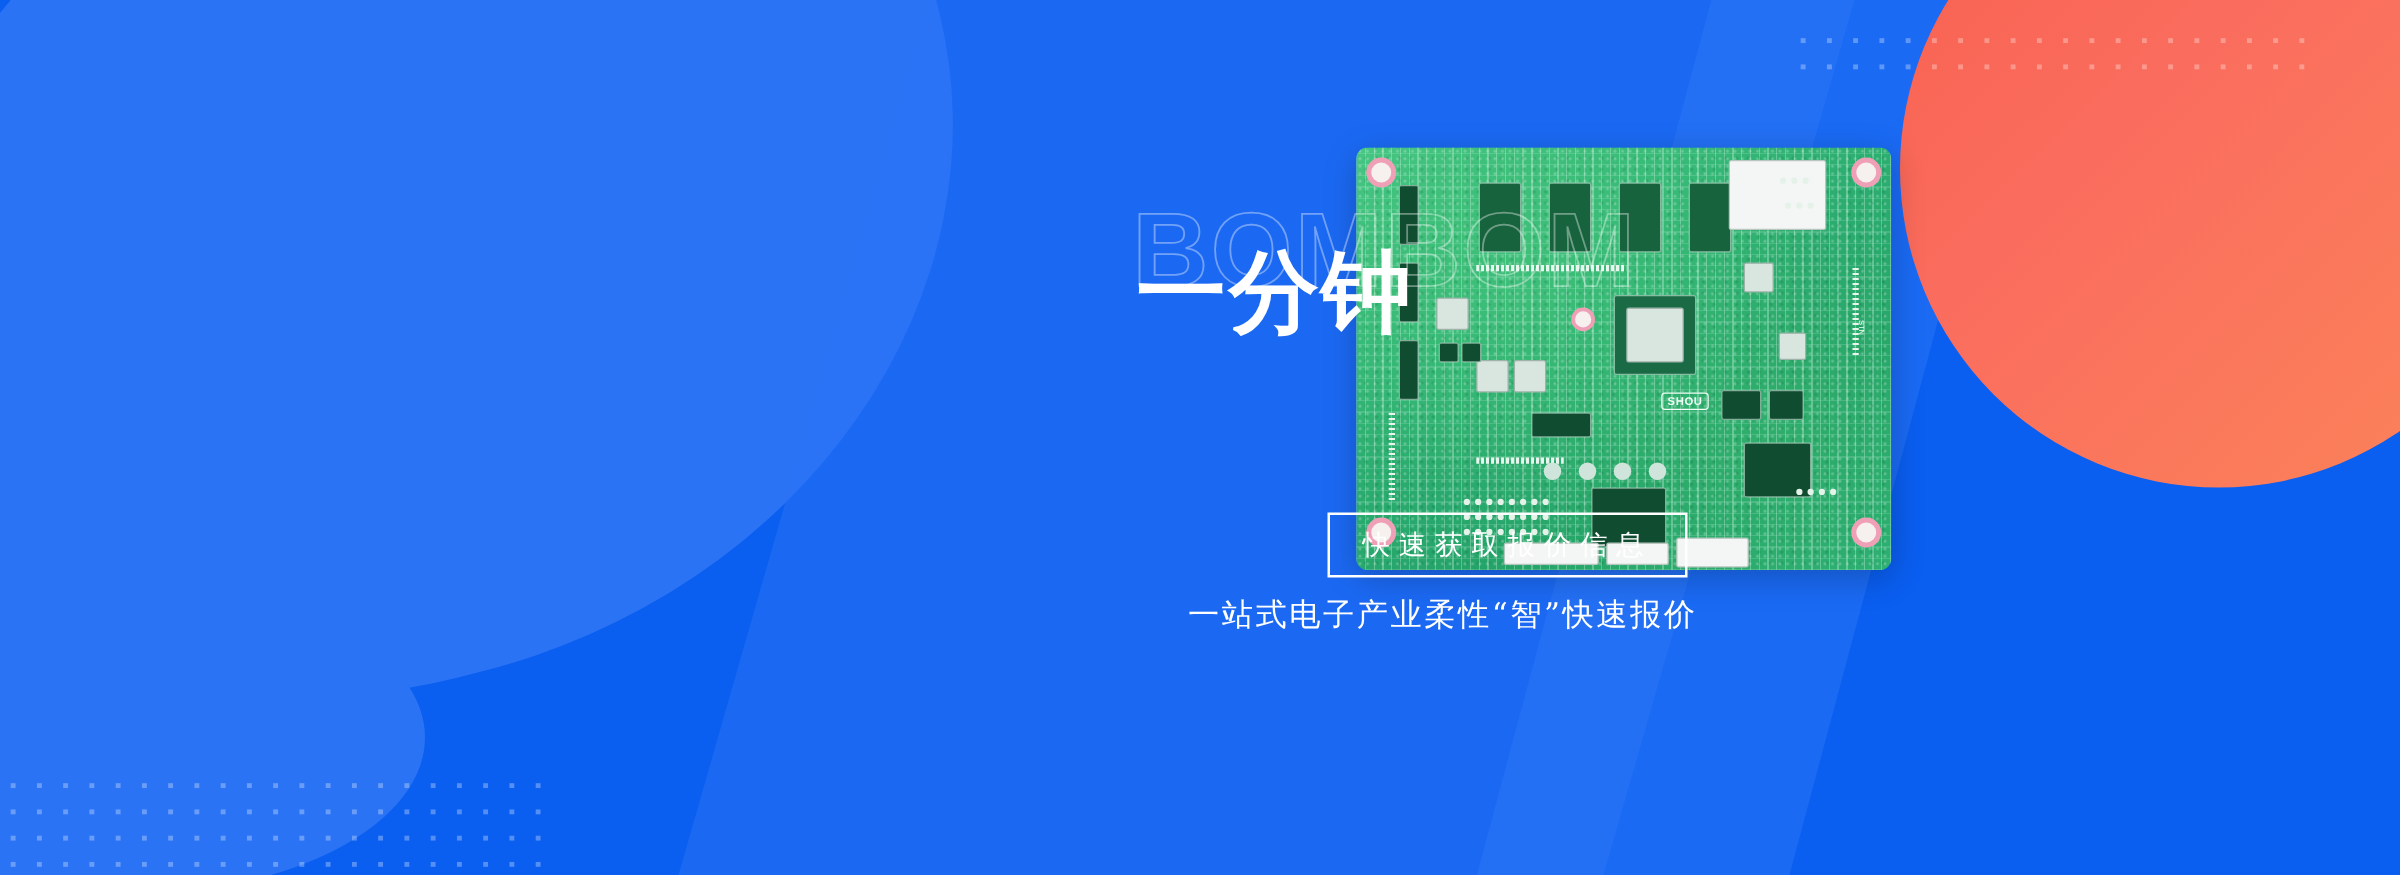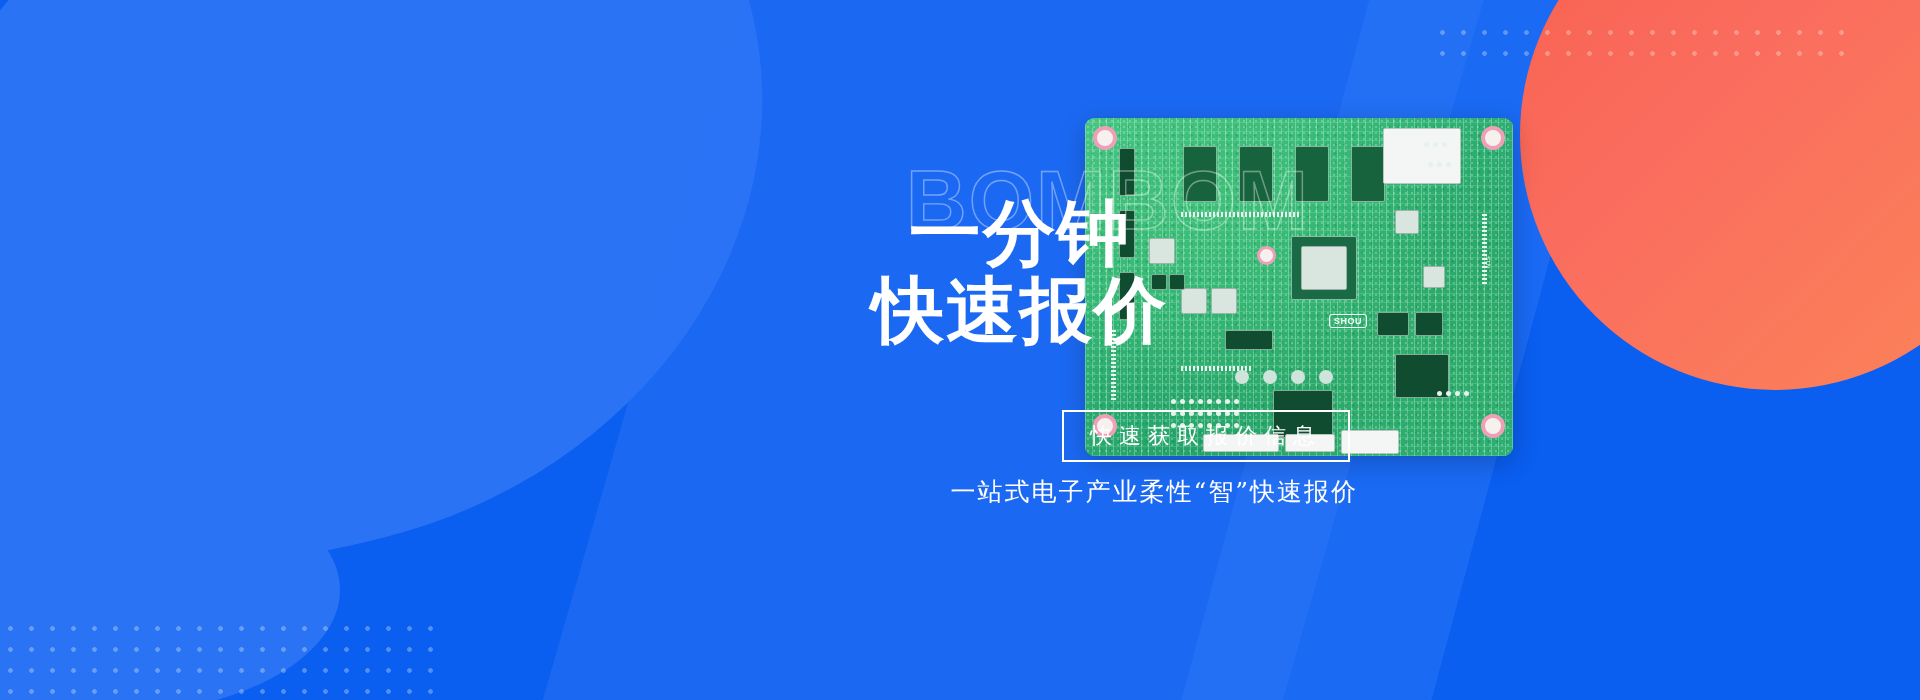--- a/index.html
+++ b/index.html
@@ -235,21 +235,20 @@
     <div class="pad" style="left:206px;bottom:72px;width:14px;height:14px;border-radius:50%;"></div>
     <div class="pad" style="left:234px;bottom:72px;width:14px;height:14px;border-radius:50%;"></div>
   </div>
 
   <div class="text-block">
 
     <div class="watermark">BOMBOM</div>
 
     <div class="headline">
       <span class="h-line1">一分钟</span>
-      <span class="h-line2">快速报价</span>
     </div>
 
     <div class="tagbox">快速获取报价信息</div>
 
     <div class="subtitle">一站式电子产业柔性“智”快速报价</div>
   </div>
 
 </div>
 
 </body></html>

